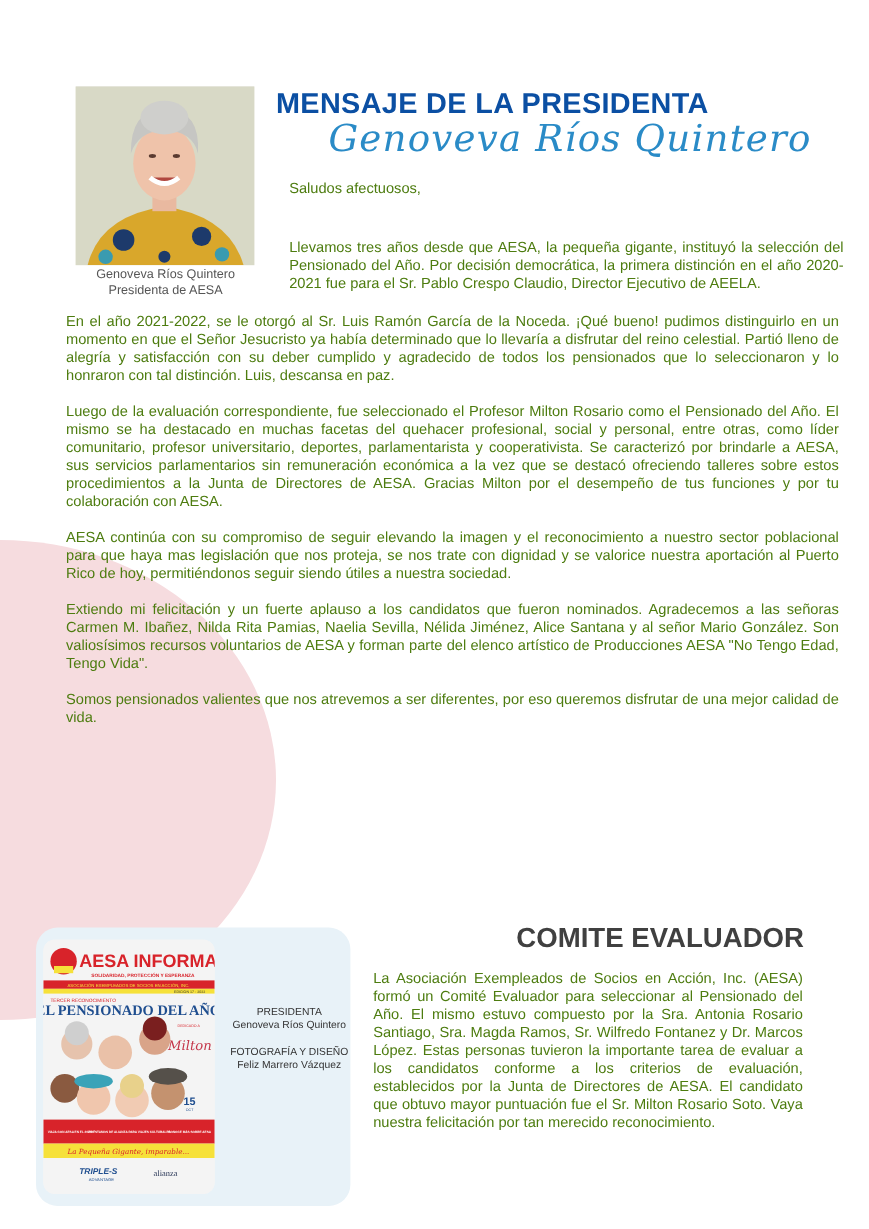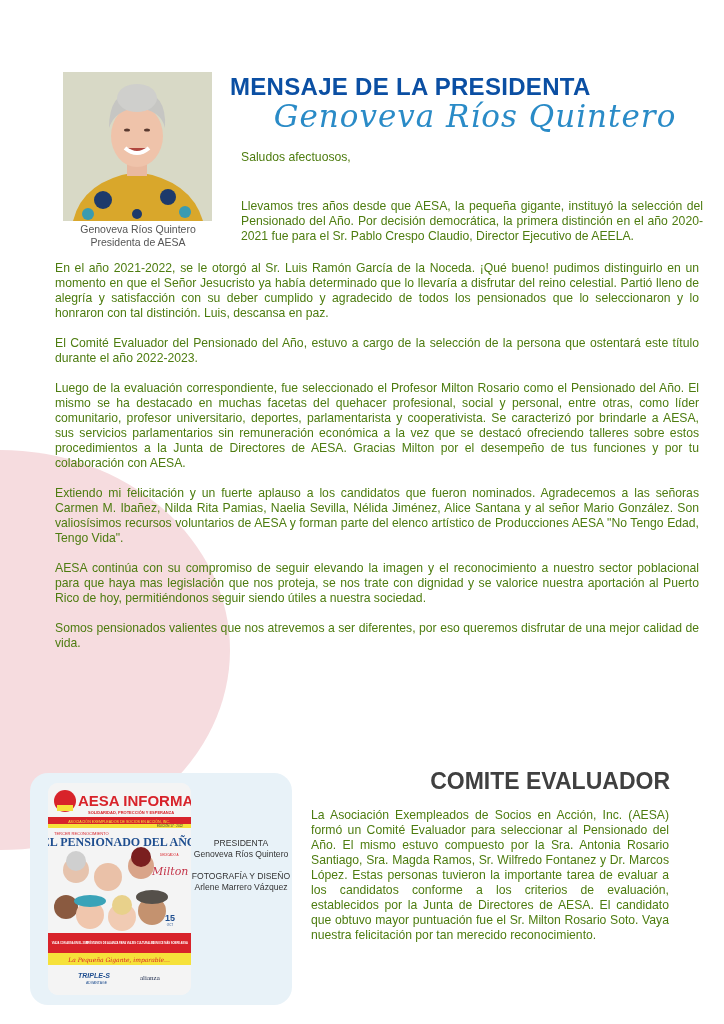--- a/index.html
+++ b/index.html
@@ -40,21 +40,21 @@
   .greeting { position: absolute; left: 241px; top: 150px; width: 462px; z-index: 1; }
   .p1 { position: absolute; left: 241px; top: 183px; width: 462px; z-index: 1; margin-top: 16px; }
   .main-body { position: absolute; left: 55px; top: 261px; width: 644px; z-index: 1; }
   .main-body p { margin: 0 0 15px 0; }
   .main-body p.closing { font-weight: bold; margin-top: 0; }
   .card {
     position: absolute; left: 30px; top: 773px; width: 262px; height: 232px;
     background: #e8f2f8; border-radius: 18px; z-index: 1;
   }
   .cover {
-    position: absolute; left: 48px; top: 783px; width: 143px; height: 212px;
+    position: absolute; left: 36px; top: 783px; width: 143px; height: 212px;
     background: #f4f4f4; border-radius: 10px; overflow: hidden; z-index: 2;
   }
   .cover svg { width: 100%; height: 100%; display: block; }
   .credits {
     position: absolute; left: 187px; top: 838px; width: 108px;
     text-align: center; font-size: 8.6px; line-height: 11px; color: #333; z-index: 2;
   }
   .credits .grp { margin-bottom: 11px; }
   .comite-title {
     position: absolute; left: 310px; top: 768px; width: 360px; text-align: right;
@@ -91,24 +91,23 @@
 </div>
 
 <div class="title">MENSAJE DE LA PRESIDENTA</div>
 <div class="signature">Genoveva Ríos Quintero</div>
 
 <div class="text greeting">Saludos afectuosos,</div>
 <div class="text p1">Llevamos tres años desde que AESA, la pequeña gigante, instituyó la selección del Pensionado del Año. Por decisión democrática, la primera distinción en el año 2020-2021 fue para el Sr. Pablo Crespo Claudio, Director Ejecutivo de AEELA.</div>
 
 <div class="text main-body">
   <p>En el año 2021-2022, se le otorgó al Sr. Luis Ramón García de la Noceda. ¡Qué bueno! pudimos distinguirlo en un momento en que el Señor Jesucristo ya había determinado que lo llevaría a disfrutar del reino celestial.  Partió lleno de alegría y satisfacción con su deber cumplido y agradecido de todos los pensionados que lo seleccionaron y lo honraron con tal distinción. Luis, descansa en paz.</p>
-  <p>El Comité Evaluador del Pensionado del Año, estuvo a cargo de la selección de la persona que ostentará este título durante el año 2022-2023.</p>
   <p>Luego de la evaluación correspondiente, fue seleccionado el Profesor Milton Rosario como el Pensionado del Año. El mismo se ha destacado en muchas facetas del quehacer profesional, social y personal, entre otras, como líder comunitario, profesor universitario, deportes, parlamentarista y cooperativista. Se caracterizó por brindarle a AESA, sus servicios parlamentarios sin remuneración económica a la vez que se destacó ofreciendo talleres sobre estos procedimientos a la Junta de Directores de AESA. Gracias Milton por el desempeño de tus funciones y por tu colaboración con AESA.</p>
+  <p>AESA continúa con su compromiso de seguir elevando la imagen y el reconocimiento a nuestro sector poblacional para que haya mas legislación que nos proteja, se nos trate con dignidad y se valorice nuestra aportación al Puerto Rico de hoy,  permitiéndonos seguir siendo útiles a nuestra sociedad.</p>
   <p>Extiendo mi felicitación y un fuerte aplauso a los candidatos que fueron nominados.  Agradecemos a las señoras Carmen M. Ibañez, Nilda Rita Pamias, Naelia Sevilla, Nélida Jiménez, Alice Santana y al señor Mario González. Son valiosísimos recursos voluntarios de AESA y forman parte del elenco artístico de Producciones AESA "No Tengo Edad, Tengo Vida".</p>
-  <p>AESA continúa con su compromiso de seguir elevando la imagen y el reconocimiento a nuestro sector poblacional para que haya mas legislación que nos proteja, se nos trate con dignidad y se valorice nuestra aportación al Puerto Rico de hoy,  permitiéndonos seguir siendo útiles a nuestra sociedad.</p>
   <p>Somos pensionados valientes que nos atrevemos a ser diferentes, por eso queremos disfrutar de una mejor calidad de vida.</p>
 </div>
 
 <div class="card"></div>
 <div class="cover">
   <svg viewBox="0 0 143 212">
     <rect width="143" height="212" fill="#f4f4f4"></rect>
     <circle cx="17" cy="18" r="11" fill="#d8232a"></circle>
     <rect x="9" y="22" width="16" height="6" fill="#f6e13a"></rect>
     <text x="30" y="23" font-family="Liberation Sans, sans-serif" font-weight="bold" font-size="15" fill="#d8232a">AESA INFORMA</text>
@@ -147,18 +146,18 @@
   </svg>
 </div>
 
 <div class="credits">
   <div class="grp">
     <div>PRESIDENTA</div>
     <div>Genoveva Ríos Quintero</div>
   </div>
   <div class="grp">
     <div>FOTOGRAFÍA Y DISEÑO</div>
-    <div>Arlene Marrero Vázquez</div>
+    <div>Feliz Marrero Vázquez</div>
   </div>
 </div>
 
 <div class="comite-title">COMITE EVALUADOR</div>
 <div class="text comite-body">La Asociación Exempleados de Socios en Acción, Inc. (AESA) formó un Comité Evaluador para seleccionar al Pensionado del Año. El mismo estuvo compuesto por la Sra. Antonia Rosario Santiago, Sra. Magda Ramos, Sr. Wilfredo Fontanez y Dr. Marcos López. Estas personas tuvieron la importante tarea de evaluar a los candidatos conforme a los criterios de evaluación, establecidos por la Junta de Directores de AESA.  El candidato que obtuvo mayor puntuación fue el Sr. Milton Rosario Soto.  Vaya nuestra felicitación por tan merecido reconocimiento.</div>
 
 </body></html>

